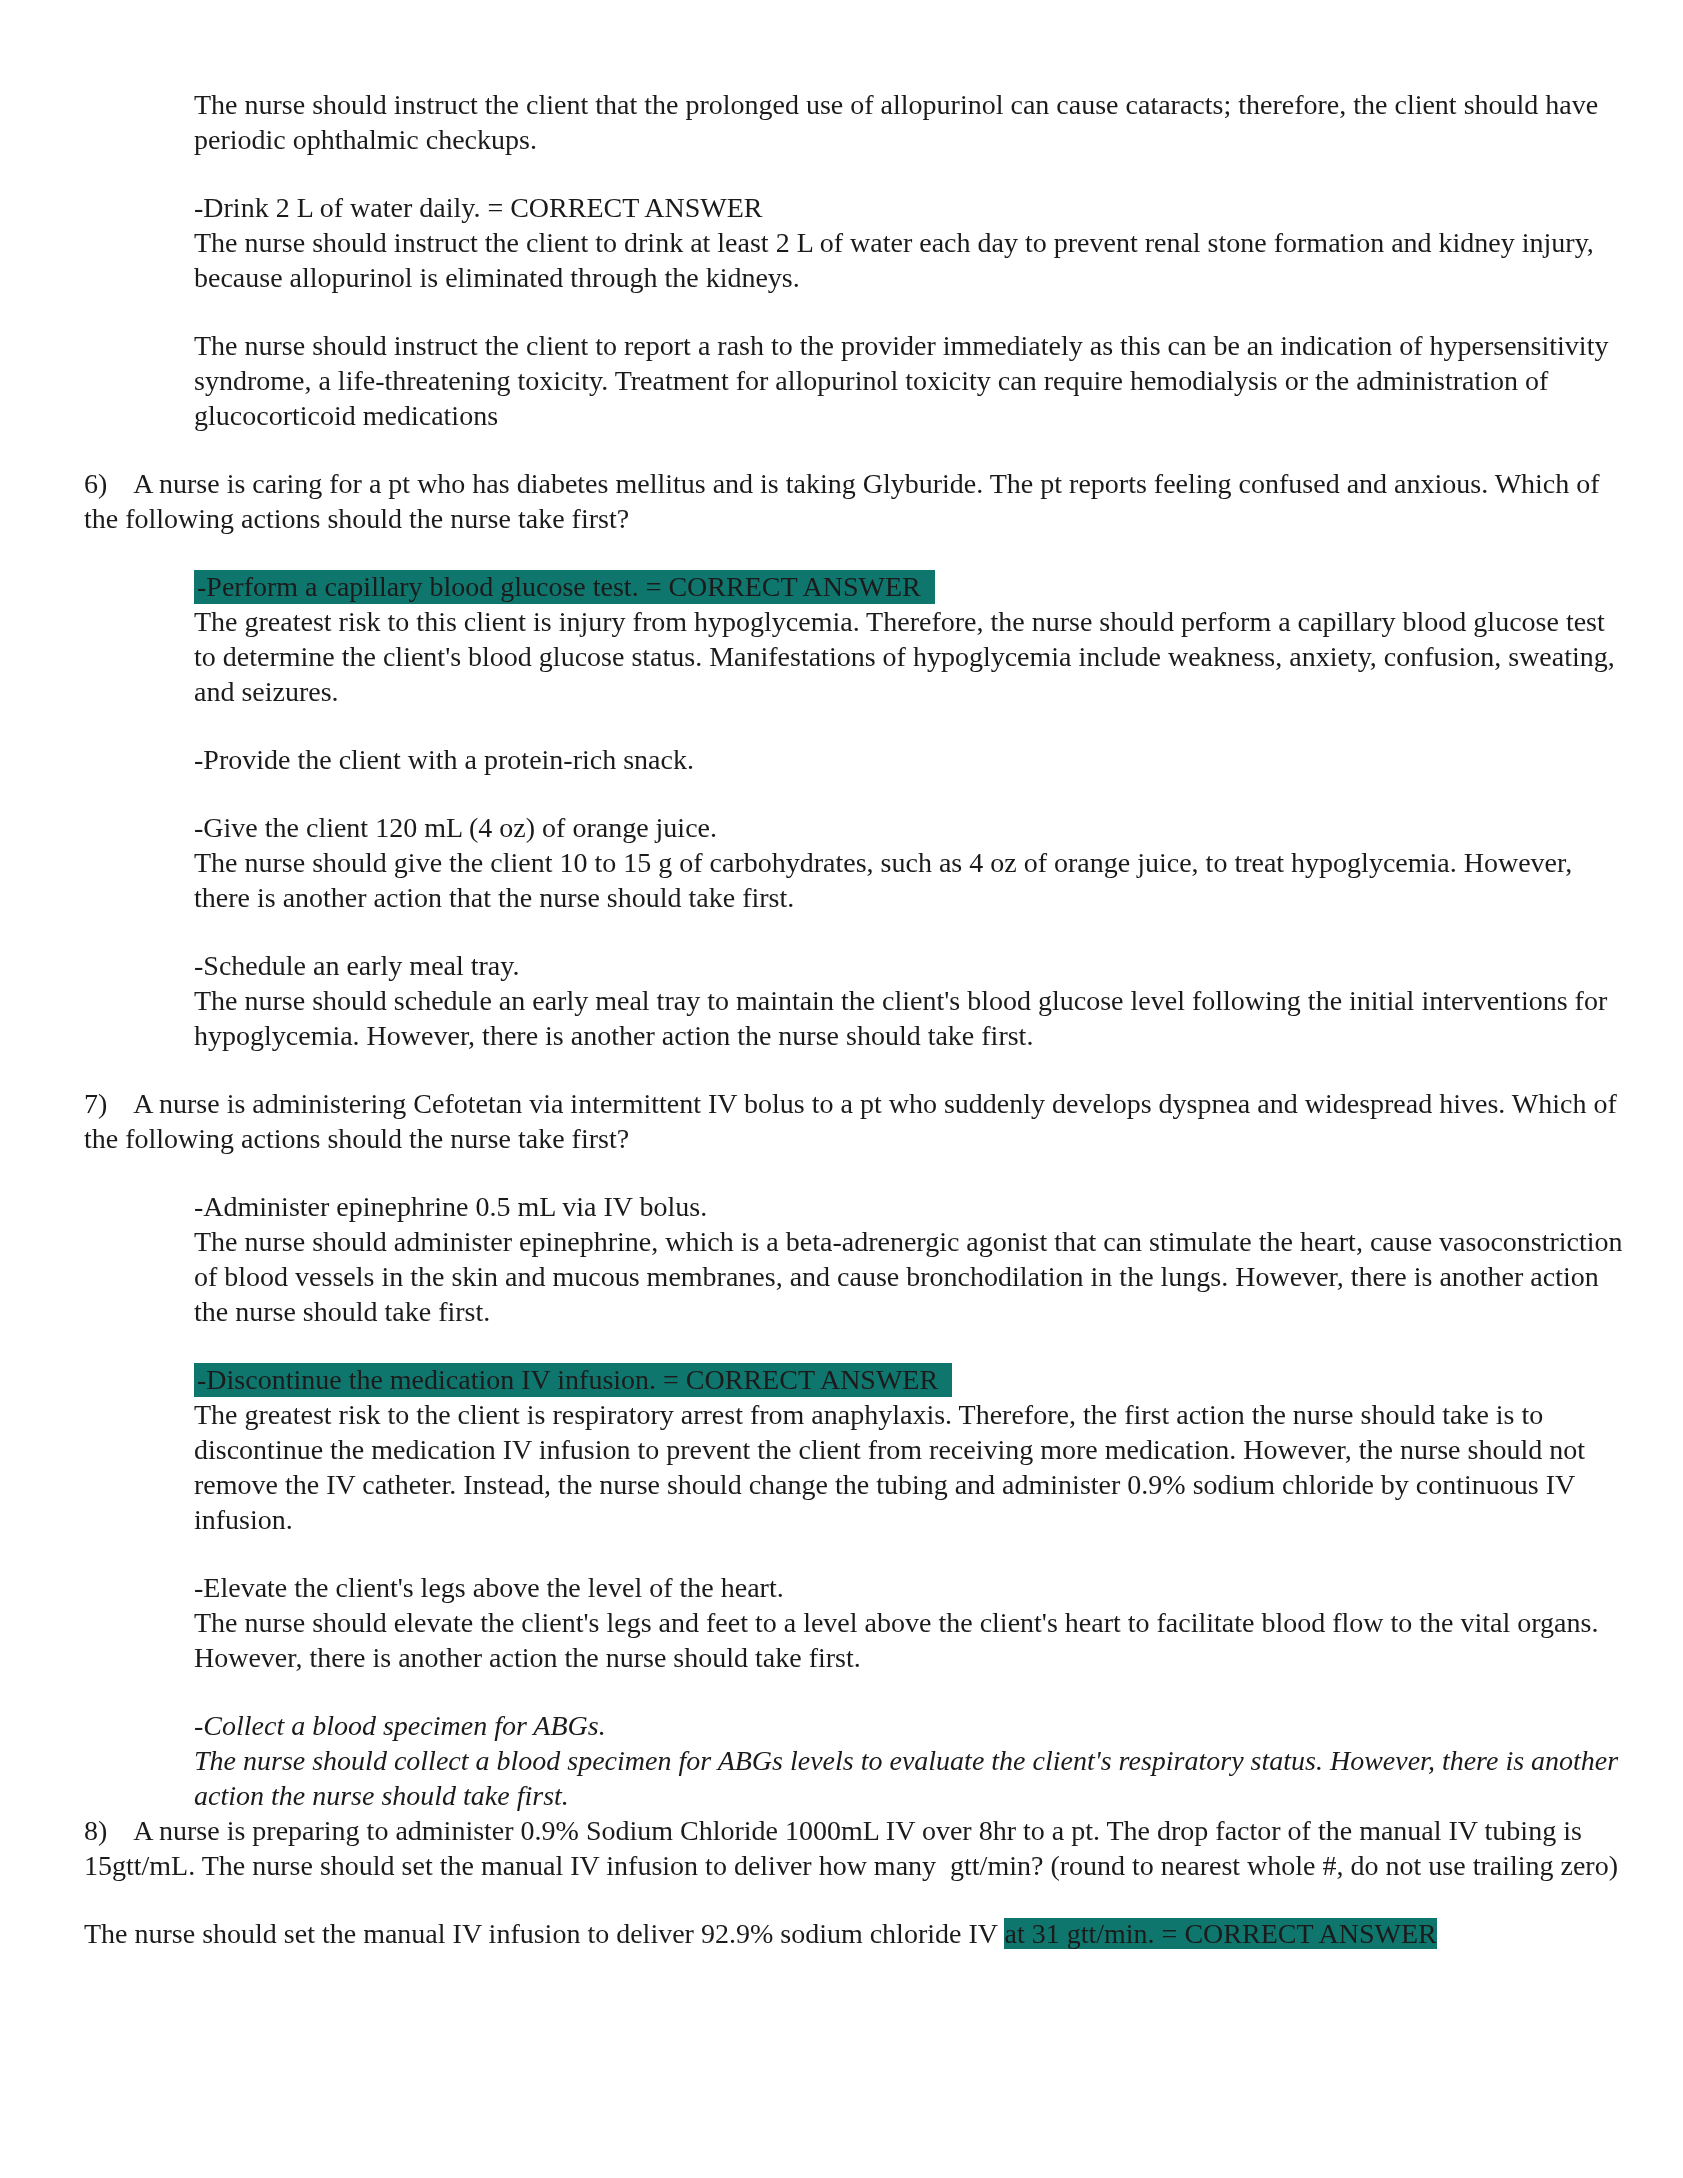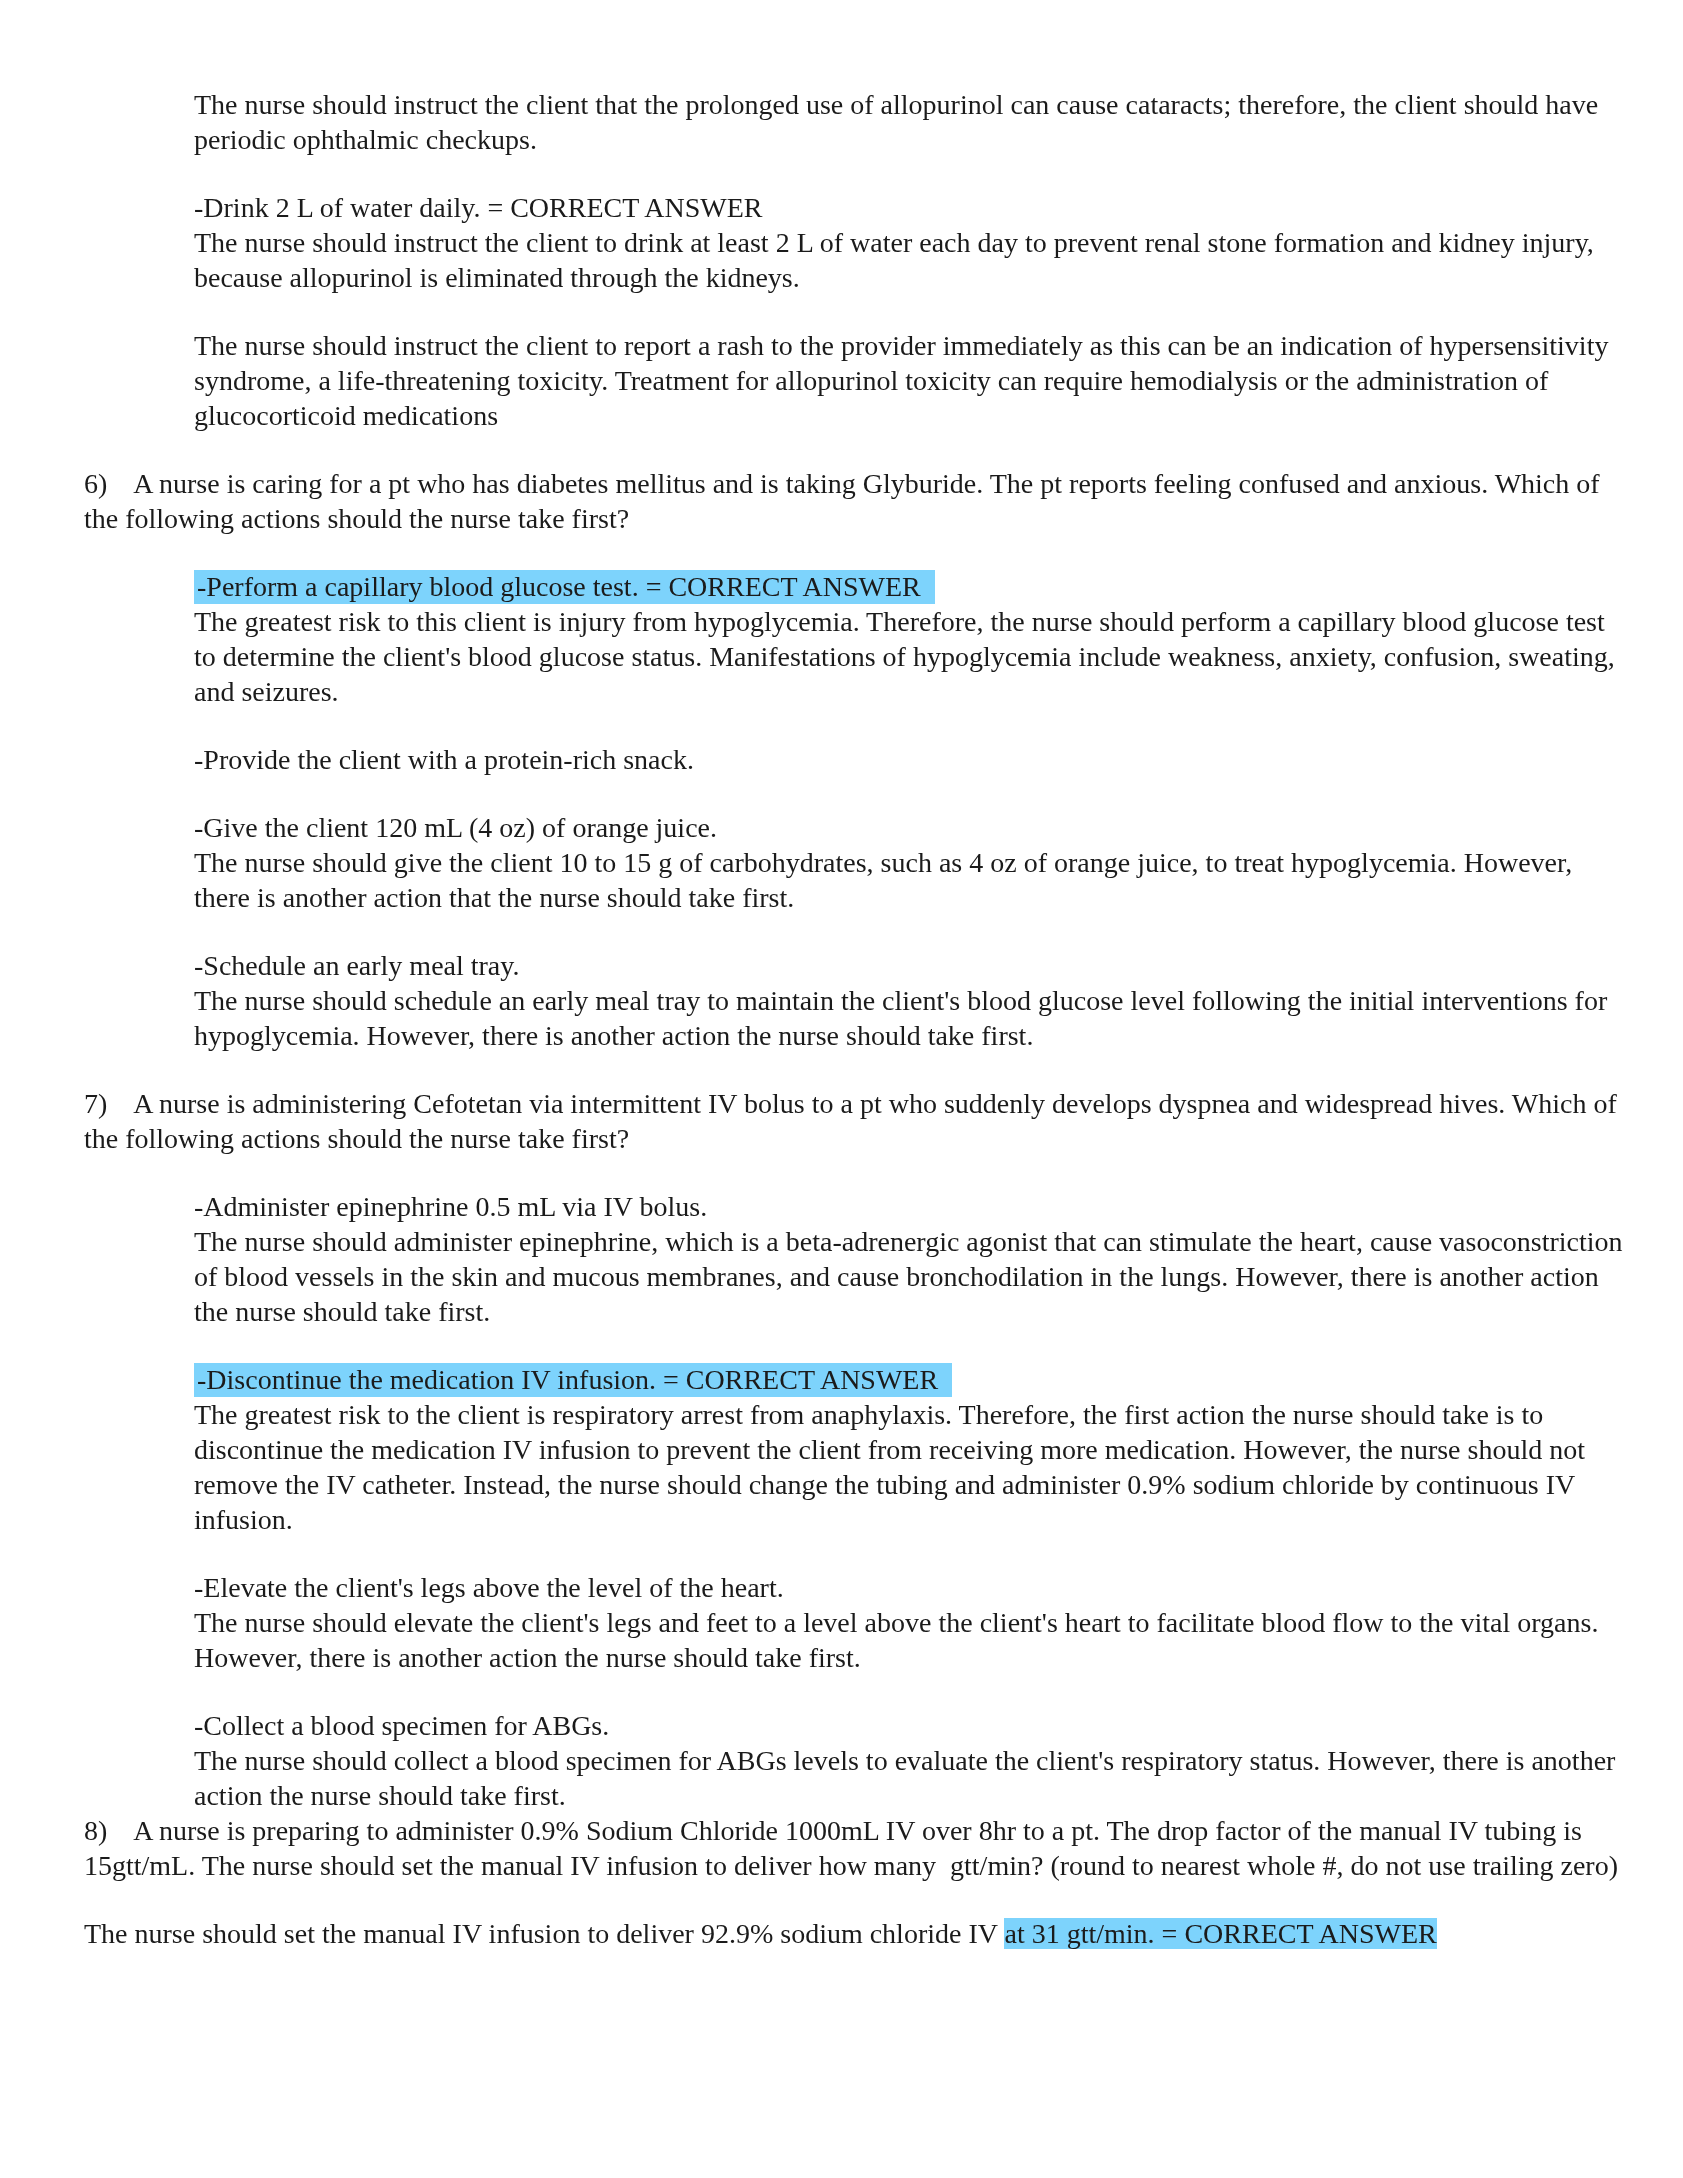--- a/index.html
+++ b/index.html
@@ -14,26 +14,26 @@
     font-size: 28px;
     line-height: 35px;
     color: #1b1b1b;
     overflow: hidden;
   }
   .page {
     padding: 87px 54px 0 84px;
     box-sizing: border-box;
   }
   .block { margin: 0 0 33px 0; }
-  .block.tight { margin-bottom: 0; }
+  .block.tight { margin-bottom: 0; font-style: italic; }
   .indent { margin-left: 110px; width: 1430px; }
   .qblock { width: 1544px; }
   .ablock { width: 1564px; }
   .b { font-weight: normal; }
-  .hl { background: #7dd3fc; margin-top: 8px; }
+  .hl { background: #0f766e; margin-top: 8px; }
   .hl.head { padding: 1px 14px 2px 3px; }
   .qnum { display: inline-block; }
   .qtab { display: inline-block; width: 26px; }
   span[data-bind] { white-space: pre-wrap; }
   .heading-line { display: block; }
 </style>
 </head>
 <body>
 
 <div class="page">

